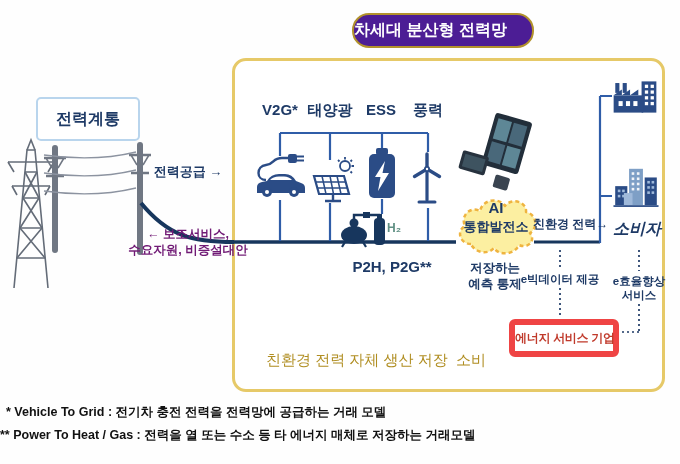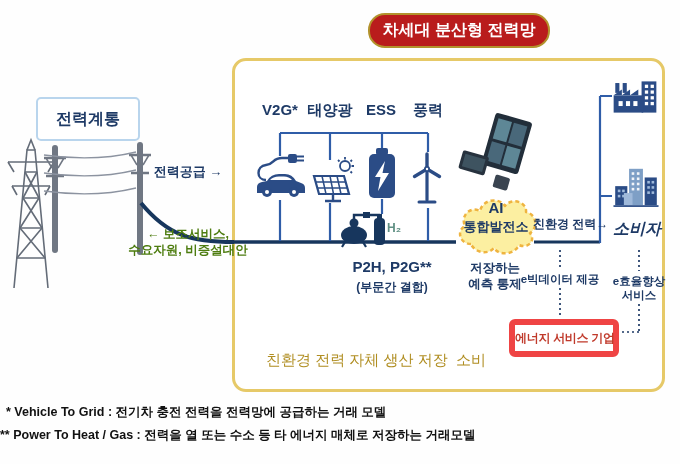--- a/index.html
+++ b/index.html
@@ -1,25 +1,25 @@
 <!DOCTYPE html>
 <html><head>
 <meta charset="utf-8">
 <style>
   html,body{margin:0;padding:0;background:#fff;}
   #stage{position:relative;width:680px;height:464px;background:#fefefe;overflow:hidden;
          font-family:"Liberation Sans","DejaVu Sans",sans-serif;}
   .abs{position:absolute;}
-  #badge{left:368px;top:13px;width:178px;height:31px;background:#b91c1c;border:2px solid #B2922C;
-         border-radius:17px;color:#fff;font-size:16px;font-weight:bold;line-height:29px;text-align:center;}
+  #badge{left:352px;top:13px;width:178px;height:31px;background:#4c1d95;border:2px solid #B2922C;
+         border-radius:17px;color:#fff;font-size:16px;font-weight:bold;line-height:29px;}
   #mainbox{left:232px;top:58px;width:427px;height:328px;border:3px solid #E6C968;border-radius:14px;background:#fff;}
   #grid-label{left:36px;top:97px;width:100px;height:40px;border:2.5px solid #B9D5ED;border-radius:5px;
               background:#fff;color:#1E3A66;font-size:16px;font-weight:bold;line-height:40px;text-align:center;}
   #supply{left:146px;top:163px;width:84px;font-size:13px;font-weight:bold;color:#1E3A66;text-align:center;}
-  #return-txt{left:126px;top:226px;width:124px;font-size:12.5px;font-weight:bold;color:#4d7c0f;
+  #return-txt{left:126px;top:226px;width:124px;font-size:12.5px;font-weight:bold;color:#701a75;
               text-align:center;line-height:16px;}
   .res-label{top:101px;font-size:15px;font-weight:bold;color:#1E3A66;text-align:center;}
   #p2h{left:322px;top:258px;width:140px;font-size:15px;font-weight:bold;color:#1E3A66;text-align:center;}
   #p2h-sub{left:322px;top:279px;width:140px;font-size:12px;font-weight:bold;color:#1E3A66;text-align:center;}
   #h2-label{left:49px;top:13px;font-size:12px;font-weight:bold;color:#5F8F83;}
   #cloud-wrap{left:452px;top:186px;width:88px;height:76px;}
   #cloud-l1{left:0;top:13px;width:88px;text-align:center;font-size:15px;font-weight:bold;color:#1E3A66;}
   #cloud-l2{left:0;top:32px;width:88px;text-align:center;font-size:13px;font-weight:bold;color:#1E3A66;white-space:nowrap;}
   #control{left:456px;top:260px;width:78px;font-size:12.5px;font-weight:bold;color:#1E3A66;text-align:center;line-height:16px;}
   #green-power{left:533px;top:216px;width:72px;font-size:12px;font-weight:bold;color:#1E3A66;white-space:nowrap;}
@@ -164,21 +164,20 @@
       <path d="M7,34 L4,39 M25,34 L28,39" stroke="#17365D" stroke-width="2.2"></path>
       <path d="M16,12 V7 H41 V11" stroke="#17365D" stroke-width="2.4" fill="none"></path>
       <rect x="25" y="4" width="7" height="6" fill="#17365D"></rect>
       <rect x="39" y="6" width="5" height="6" fill="#17365D"></rect>
       <rect x="36" y="10" width="11" height="27" rx="4" fill="#17365D"></rect>
     </svg>
     <span id="h2-label" class="abs">H₂</span>
   </div>
 
   <div id="p2h" class="abs">P2H, P2G**</div>
-  <div id="p2h-sub" class="abs">(부문간 결합)</div>
 
   <div class="abs" style="left:458px;top:112px;">
     <svg width="84" height="84" viewBox="0 0 84 84">
       <g transform="rotate(16 46 38)">
         <rect x="28" y="4" width="38" height="54" rx="3" fill="#222E3A"></rect>
         <rect x="32" y="9" width="14" height="21" fill="#5E8796"></rect>
         <rect x="48" y="9" width="14" height="21" fill="#49687A"></rect>
         <rect x="32" y="33" width="14" height="20" fill="#49687A"></rect>
         <rect x="48" y="33" width="14" height="20" fill="#5E8796"></rect>
       </g>

